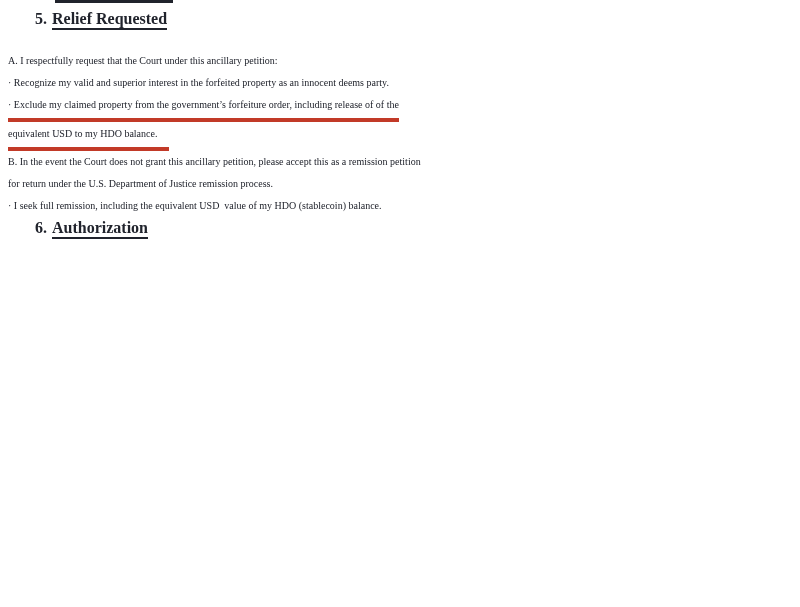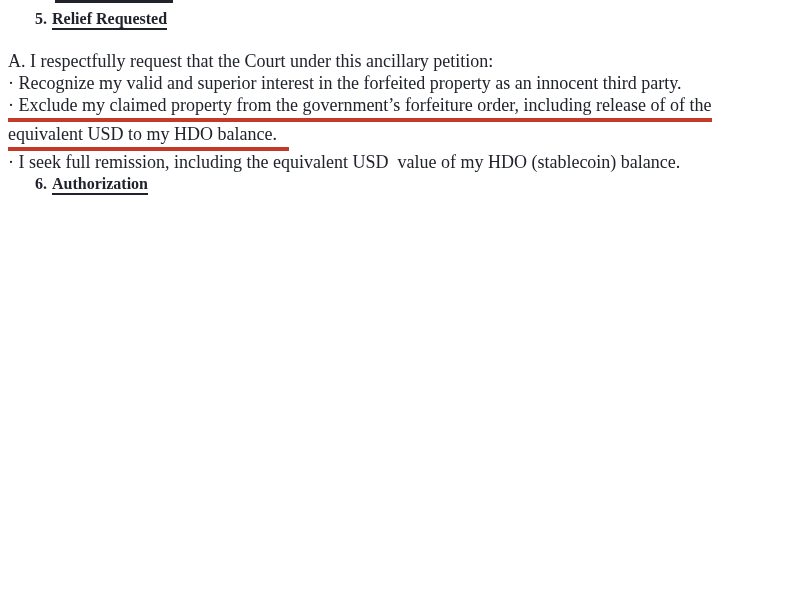--- a/index.html
+++ b/index.html
@@ -34,21 +34,21 @@
   .heading .title {
     font-weight: bold;
     border-bottom: 2px solid currentColor;
     padding-bottom: 1px;
   }
   .heading .num { margin-right: 5px; }
   .heading.num-bold .num { font-weight: bold; }
 
   p.para {
     margin: 0;
-    font-size: 18px;
+    font-size: 10px;
     line-height: 22px;
     white-space: pre-wrap;
   }
 
   
   .m13 { margin-bottom: 13px; } .m14 { margin-bottom: 14px; }
   .m16 { margin-bottom: 16px; } .m20 { margin-bottom: 20px; }
   .m23 { margin-bottom: 23px; } .m24 { margin-bottom: 24px; }
 
   .redline {
@@ -65,25 +65,27 @@
 <body>
 
 <div class="top-fragment"></div>
 
 <div class="page">
 
   <h2 class="heading m20"><span class="num">5.</span><span class="title">Relief Requested</span></h2>
 
   <p class="para m23">A. I respectfully request that the Court under this ancillary petition:</p>
 
-  <p class="para m23">· Recognize my valid and superior interest in the forfeited property as an innocent third party.</p>
+  <p class="para m23">· Recognize my valid and superior interest in the forfeited property as an innocent deems party.</p>
 
   <p class="para m13"><span class="redline">· Exclude my claimed property from the government’s forfeiture order, including release of of the</span><br><span class="redline second">equivalent USD to my HDO balance.</span></p>
 
 
+  <p class="para m20">B. In the event the Court does not grant this ancillary petition, please accept this as a remission petition
+for return under the U.S. Department of Justice remission process.</p>
 
 
 
   <p class="para m20">· I seek full remission, including the equivalent USD  value of my HDO (stablecoin) balance.</p>
 
   <h2 class="heading num-bold m16"><span class="num">6.</span><span class="title">Authorization</span></h2>
 
 
 </div>
 

